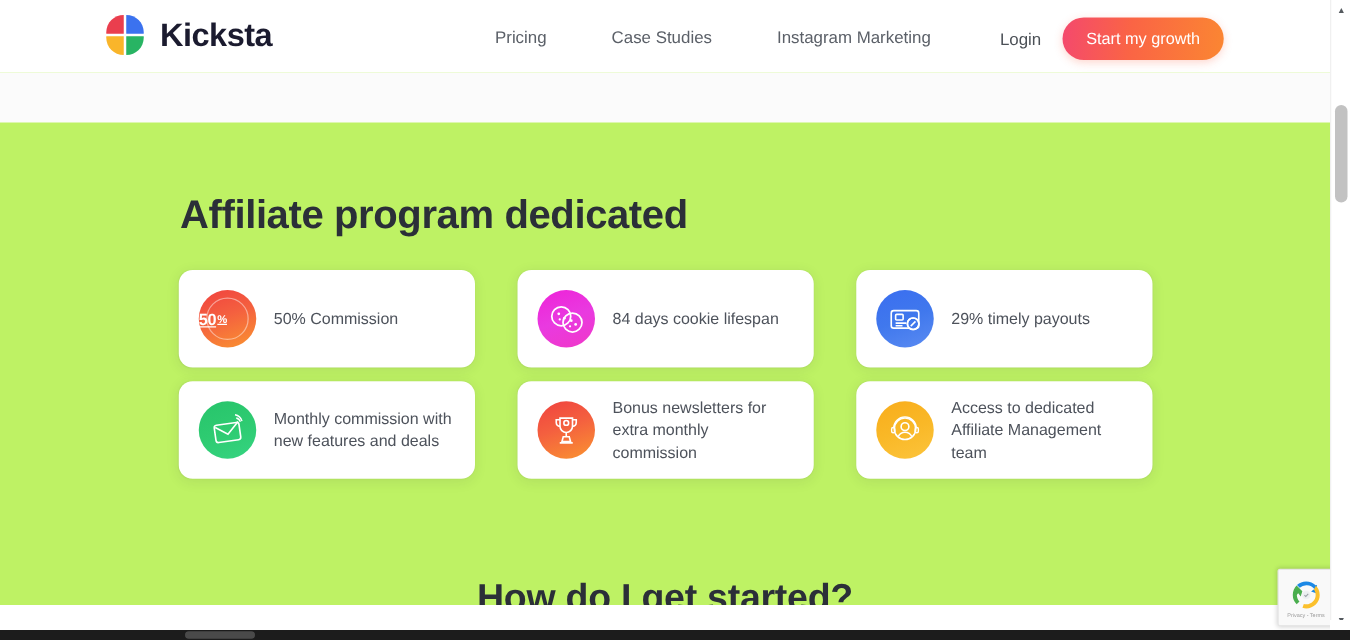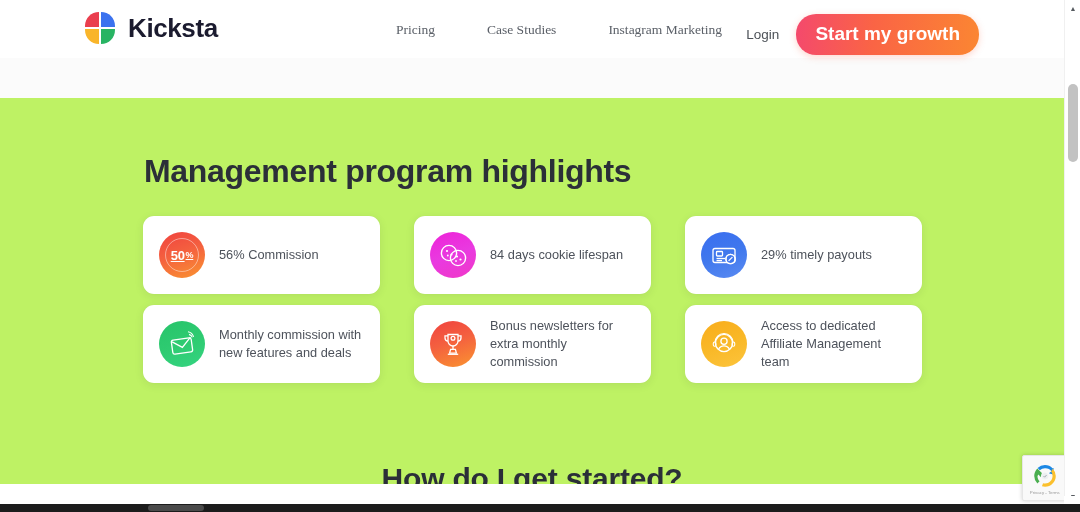--- a/index.html
+++ b/index.html
@@ -56,21 +56,20 @@
     color: #1b1b2f;
     line-height: 1;
   }
 
   .main-nav {
     position: absolute;
     left: 396px; top: 21px;
     display: flex;
     align-items: center;
     gap: 0px;
-    font-family: Liberation Serif, serif;
   }
   .nav-link {
     font-size: 13.5px;
     color: #5b6068;
     text-decoration: none;
     padding: 0 26px;
     white-space: nowrap;
     line-height: 17px;
   }
   .nav-link:first-child { padding-left: 0; }
@@ -86,22 +85,22 @@
     font-size: 13.5px;
     color: #4c5157;
     text-decoration: none;
     white-space: nowrap;
   }
   .cta-button {
     display: inline-block;
     border: none;
     border-radius: 20px;
     padding: 9px 19px 10px;
-    font-size: 19px;
-    font-weight: 700;
+    font-size: 13px;
+    font-weight: 400;
     color: #ffffff;
     background: linear-gradient(95deg, #f4496d 0%, #fa6445 42%, #fb8632 100%);
     white-space: nowrap;
     cursor: pointer;
     font-family: "Liberation Sans", sans-serif;
     box-shadow: 0 2px 7px rgba(250,90,60,0.25);
   }
 
   
   .intro-band {
@@ -163,21 +162,21 @@
     font-size: 12.8px;
     line-height: 18px;
     color: #4d525b;
   }
 
   .pct-text {
     position: absolute;
     left: 0; top: 0; right: 0; bottom: 0;
     display: flex;
     align-items: center;
-    justify-content: center;
+    justify-content: flex-start;
     color: #ffffff;
     font-size: 13px;
     font-weight: 700;
     letter-spacing: -0.3px;
     text-decoration: underline;
   }
   .pct-text .sm { font-size: 9px; font-weight: 700; margin-left: 1px; }
 
   
   .get-started {
@@ -299,35 +298,35 @@
         <button class="cta-button">Start my growth</button>
       </div>
     </header>
 
     <section class="intro-band">
       
     </section>
 
     <section class="highlights">
 
-      <h2 class="section-title">Management program highlights</h2>
+      <h2 class="section-title">Affiliate program dedicated</h2>
 
       <div class="card-grid">
 
         <div class="hl-card">
           <span class="hl-icon" style="background:linear-gradient(160deg,#f0423f 0%,#f4603f 45%,#fa9430 100%);">
             <svg width="46" height="46" viewBox="0 0 46 46">
               <circle cx="23" cy="23" r="16.5" fill="none" stroke="rgba(255,255,255,0.45)" stroke-width="1"></circle>
             </svg>
             <span class="pct-text">
               <span>50</span>
                 <span class="sm">%</span>
             </span>
           </span>
-          <span class="hl-label">56% Commission</span>
+          <span class="hl-label">50% Commission</span>
         </div>
 
         <div class="hl-card">
           <span class="hl-icon" style="background:linear-gradient(160deg,#ee22d8 0%,#e93ae0 50%,#f038c8 100%);">
             <svg width="46" height="46" viewBox="0 0 46 46" fill="none" stroke="#ffffff" stroke-width="1.4">
               <circle cx="19" cy="21" r="7.6"></circle>
               <circle cx="28" cy="26" r="7.6"></circle>
               <circle cx="17" cy="19" r="1.1" fill="#ffffff" stroke="none"></circle>
               <circle cx="21.5" cy="22.5" r="1.1" fill="#ffffff" stroke="none"></circle>
               <circle cx="17.8" cy="23.5" r="0.9" fill="#ffffff" stroke="none"></circle>

